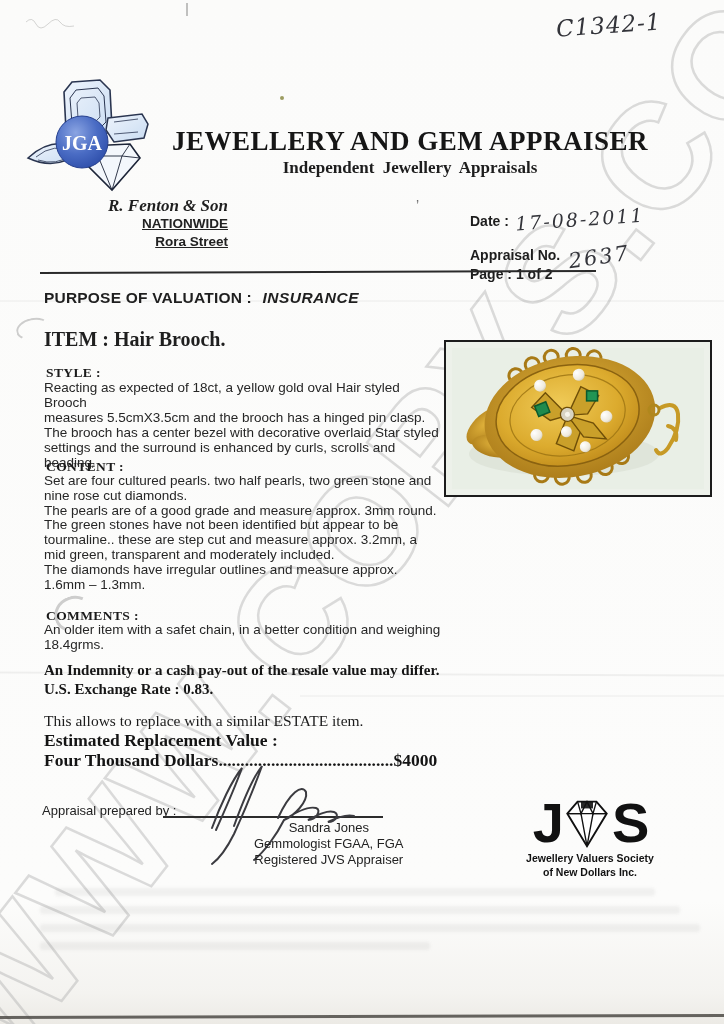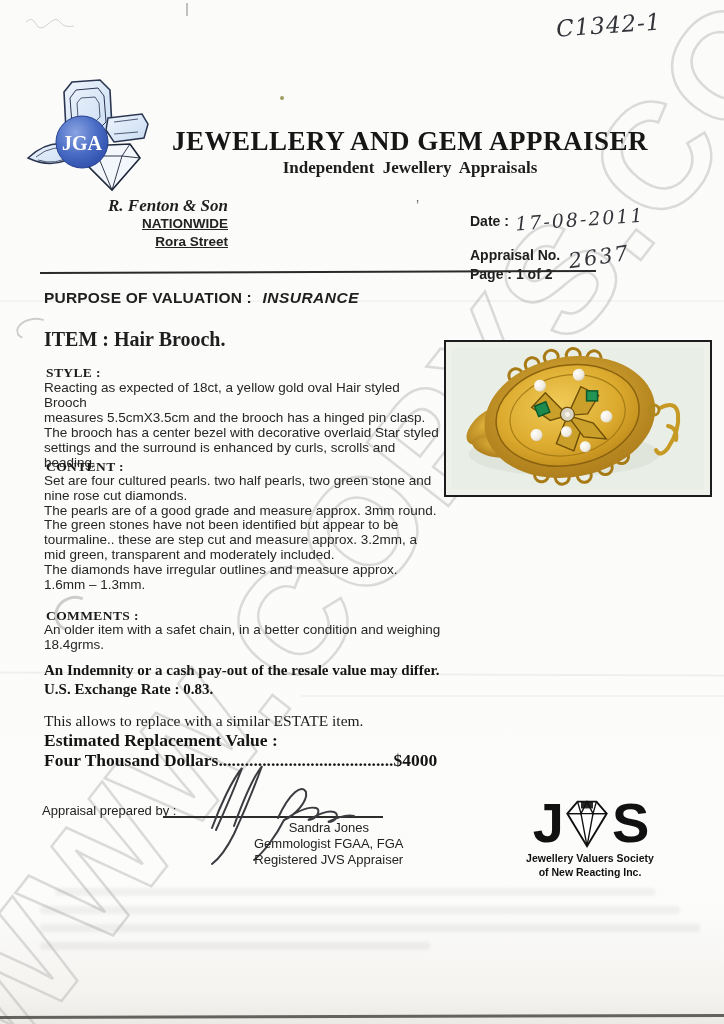--- a/index.html
+++ b/index.html
@@ -278,21 +278,21 @@
           <polyline points="12,20 58,20"></polyline>
           <polyline points="24,6 28,20 35,6 42,20 46,6"></polyline>
           <polyline points="12,20 28,20 35,58"></polyline>
           <polyline points="58,20 42,20 35,58"></polyline>
           <polygon points="28,6 42,6 42,14 28,14" fill="#111111" stroke="none" opacity="0.9"></polygon>
         </g>
       </svg>
       <span class="jvs-letter">S</span>
     </div>
     <div class="jvs-caption">Jewellery Valuers Society</div>
-    <div class="jvs-caption">of New Reacting Inc.</div>
+    <div class="jvs-caption">of New Dollars Inc.</div>
   </div>
 
   <div class="bleed" style="left:55px;top:888px;width:600px;height:8px;"></div>
   <div class="bleed" style="left:40px;top:906px;width:640px;height:8px;"></div>
   <div class="bleed" style="left:40px;top:924px;width:660px;height:8px;"></div>
   <div class="bleed" style="left:40px;top:942px;width:390px;height:8px;"></div>
 
   <div class="crease" style="left:0;top:300px;width:724px;height:2px;background:rgba(0,0,0,0.03);"></div>
   <div class="crease" style="left:0;top:673px;width:724px;height:2px;background:rgba(0,0,0,0.05);transform:rotate(0.25deg);"></div>
   <div class="crease" style="left:300px;top:695px;width:424px;height:2px;background:rgba(0,0,0,0.03);"></div>

